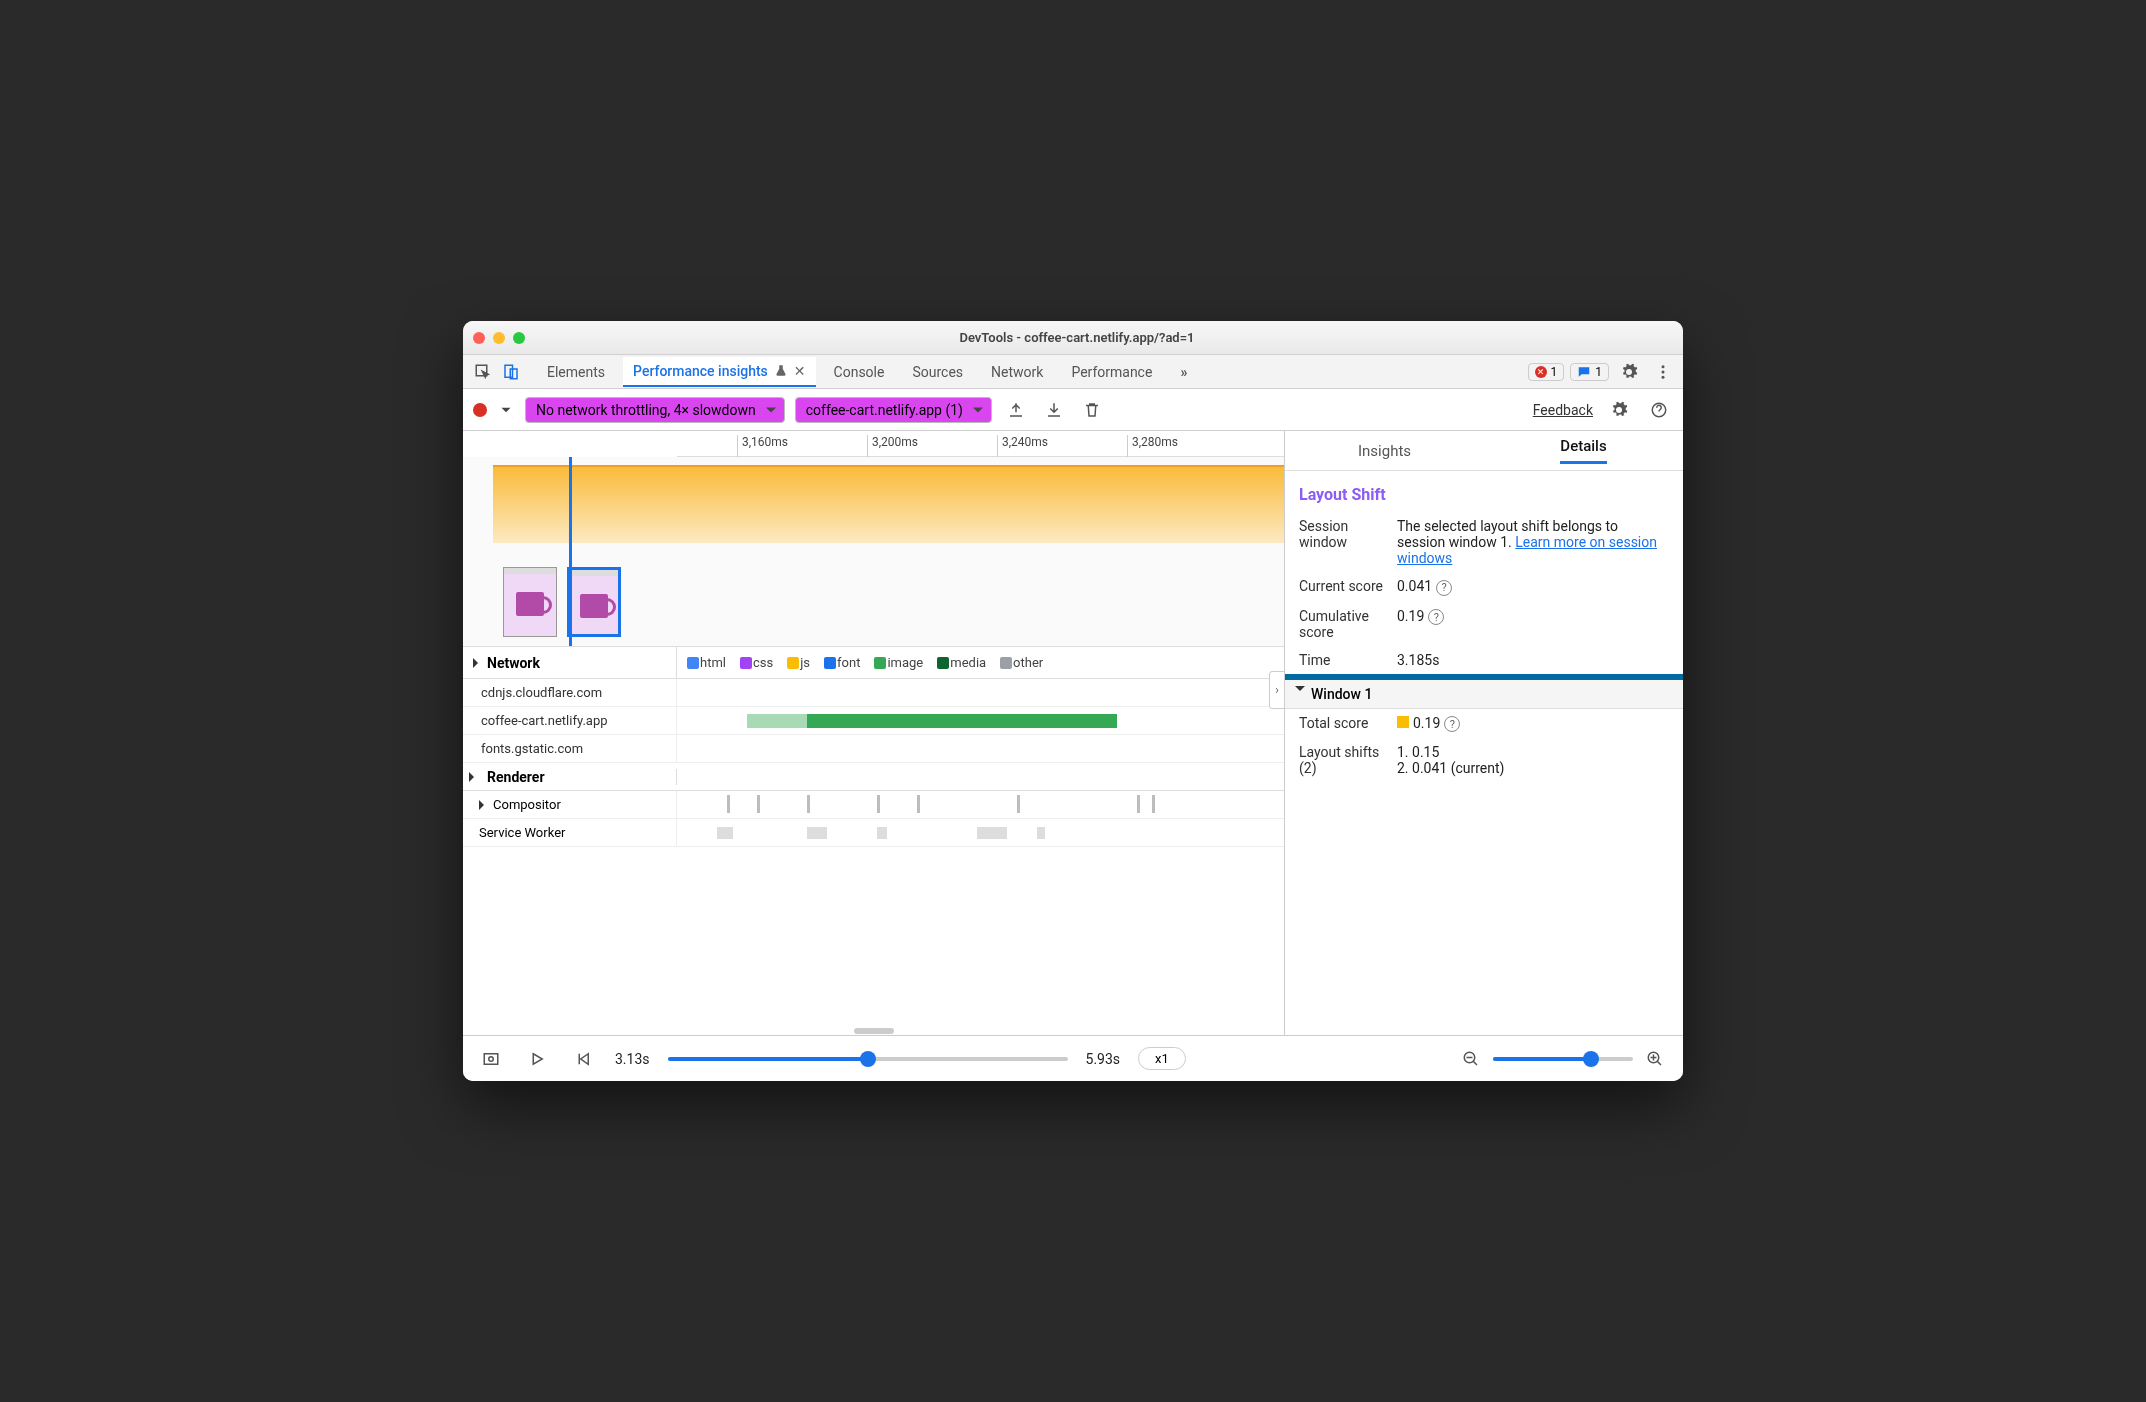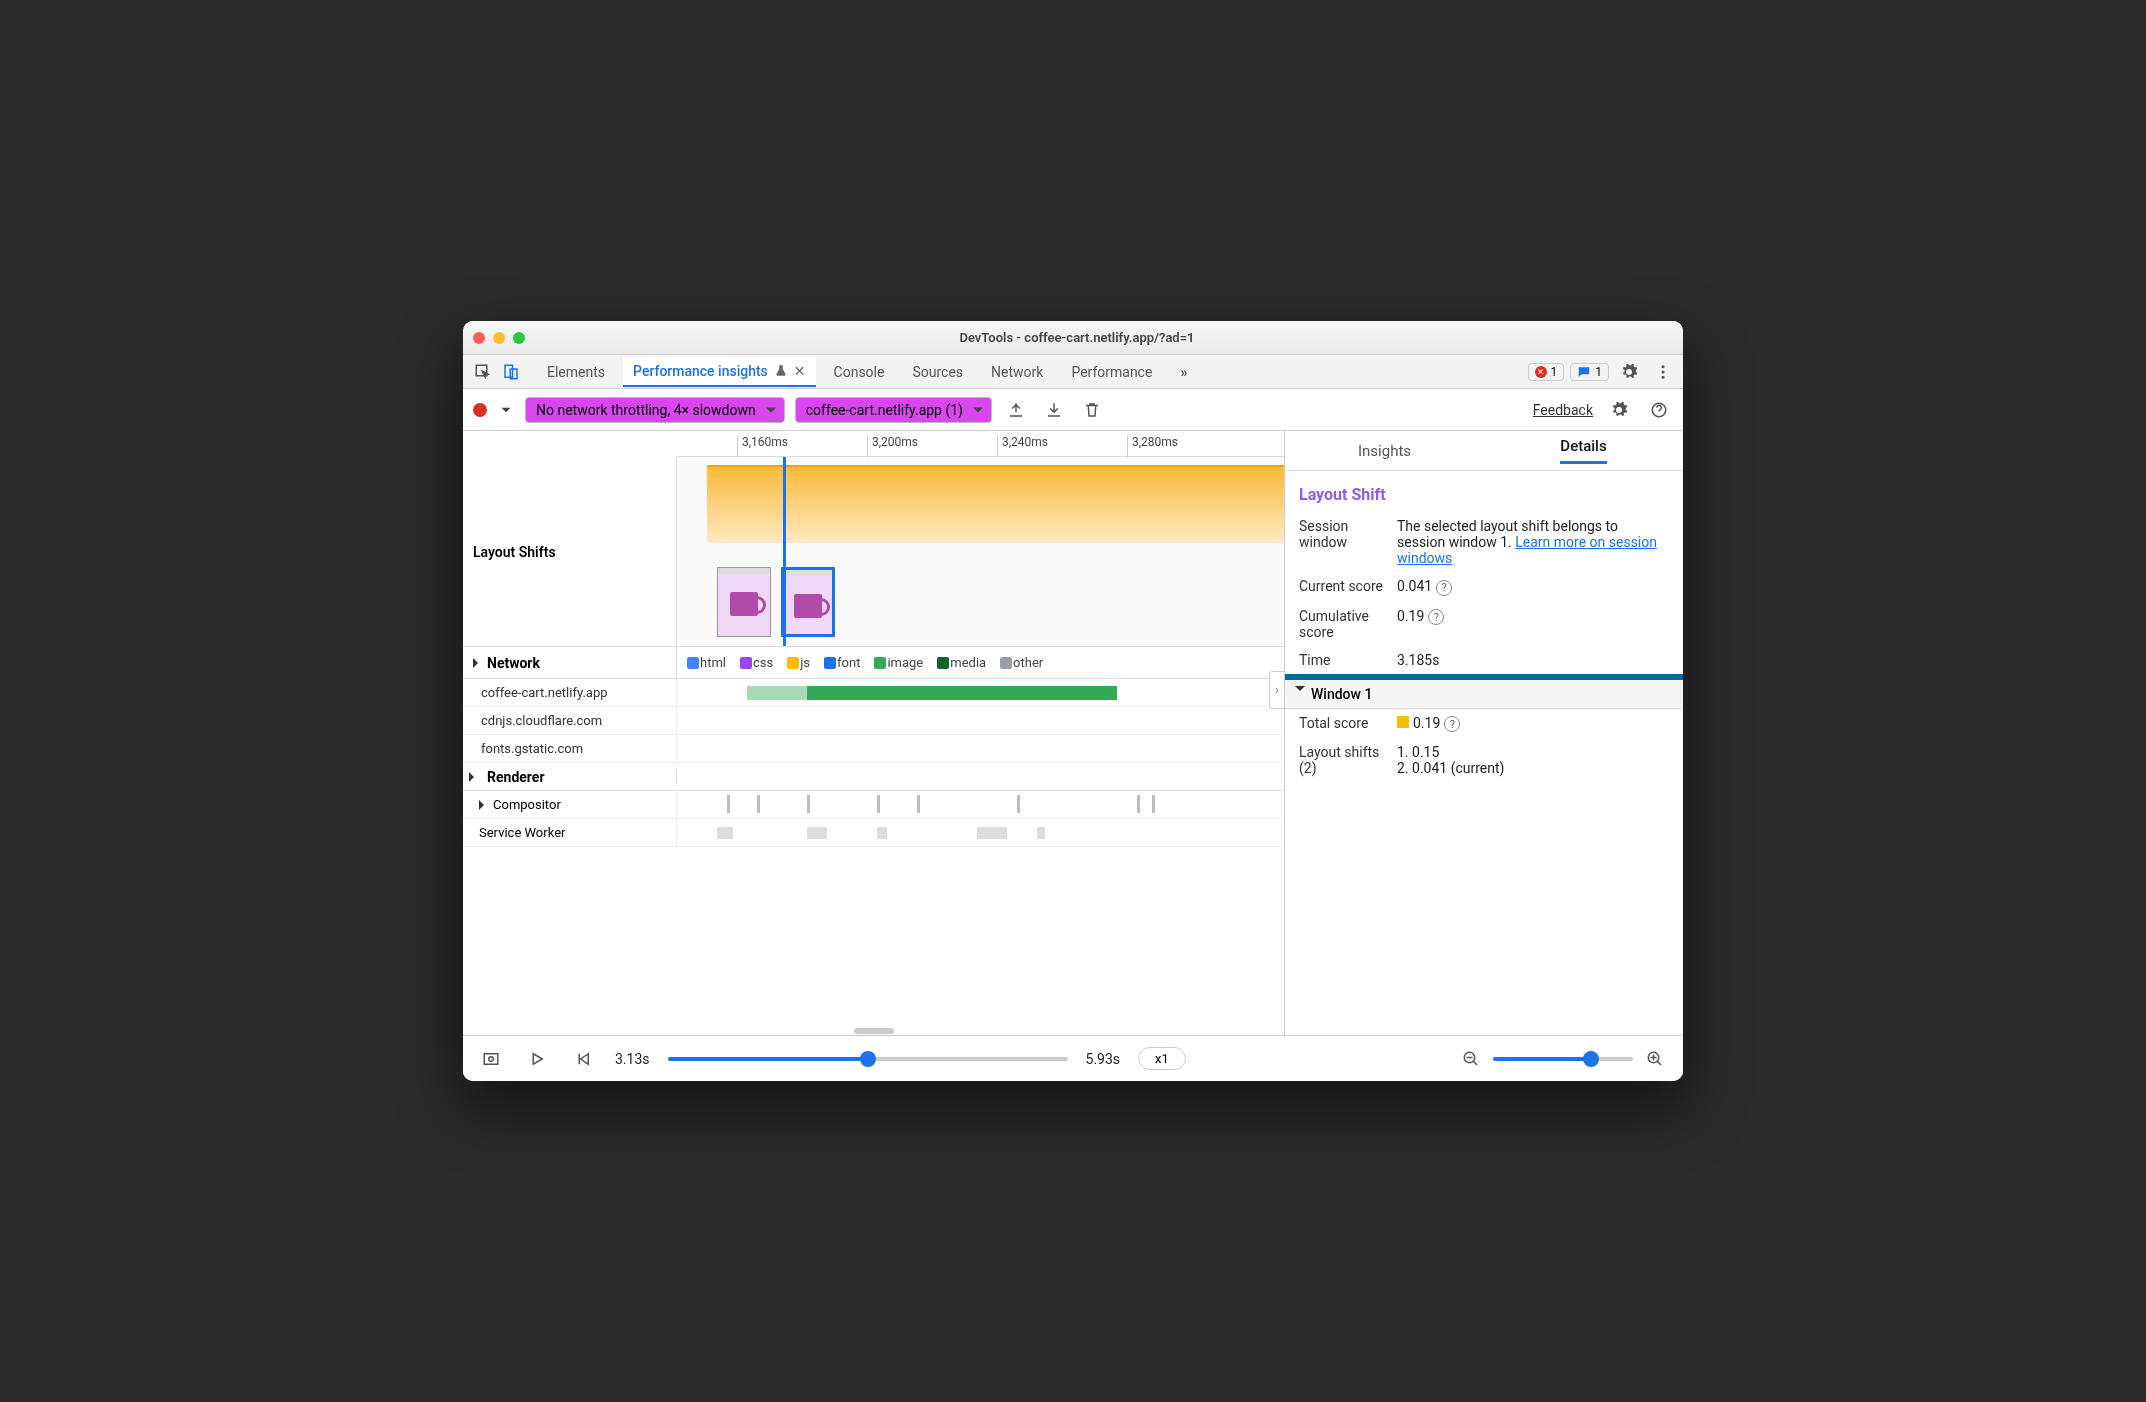--- a/index.html
+++ b/index.html
@@ -313,21 +313,20 @@
 
     <div class="left-panel">
       <div class="timeline-ruler">
         <div class="tick" style="left:60px">3,160ms</div>
         <div class="tick" style="left:190px">3,200ms</div>
         <div class="tick" style="left:320px">3,240ms</div>
         <div class="tick" style="left:450px">3,280ms</div>
       </div>
 
       <div class="layout-shifts-row">
-        <div class="row-label">Layout Shifts</div>
         <div class="ls-content">
           <div class="orange-grad"></div>
           <div class="blue-vline"></div>
           <div class="thumb t1">
               <div class="bar"></div>
               <div class="cup"></div>
             </div>
           <div class="thumb t2">
               <div class="bar"></div>
               <div class="cup"></div>
@@ -366,29 +365,29 @@
               <span>media</span>
             </div>
           <div class="leg">
               <span class="sw other"></span>
               <span>other</span>
             </div>
         </div>
       </div>
 
       <div class="net-row">
+        <div class="label">cdnjs.cloudflare.com</div>
+          <div class="track"></div>
+      </div>
+      <div class="net-row">
         <div class="label">coffee-cart.netlify.app</div>
         <div class="track">
             <div class="bar-seg" style="left:70px;width:60px;background:#a8dab5"></div>
             <div class="bar-seg" style="left:130px;width:310px;background:#34a853"></div>
           </div>
-      </div>
-      <div class="net-row">
-        <div class="label">cdnjs.cloudflare.com</div>
-          <div class="track"></div>
       </div>
       <div class="net-row">
         <div class="label">fonts.gstatic.com</div>
           <div class="track"></div>
       </div>
 
       <div class="section-row">
         <div class="row-label">
             <span class="caret"></span>
             <span style="margin-left:4px">Renderer</span>

